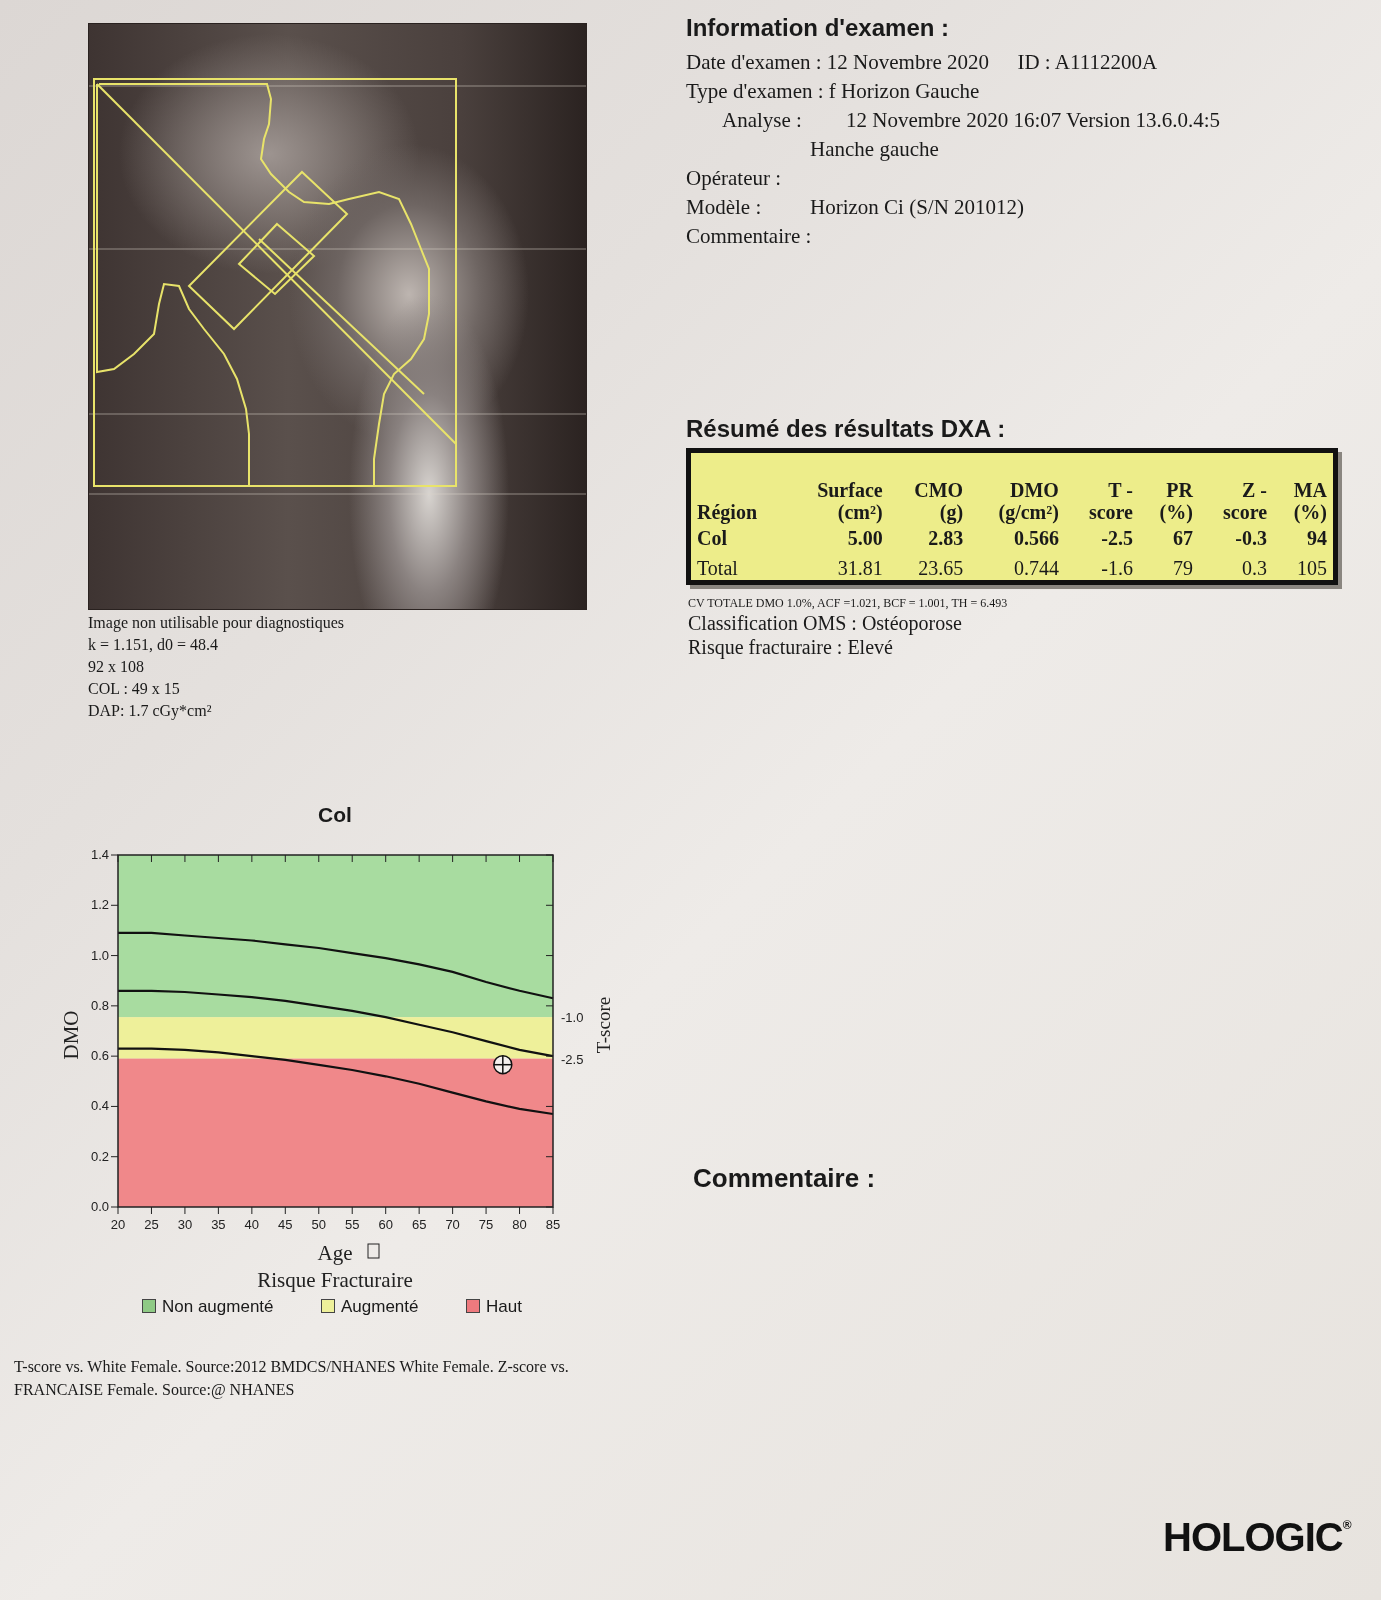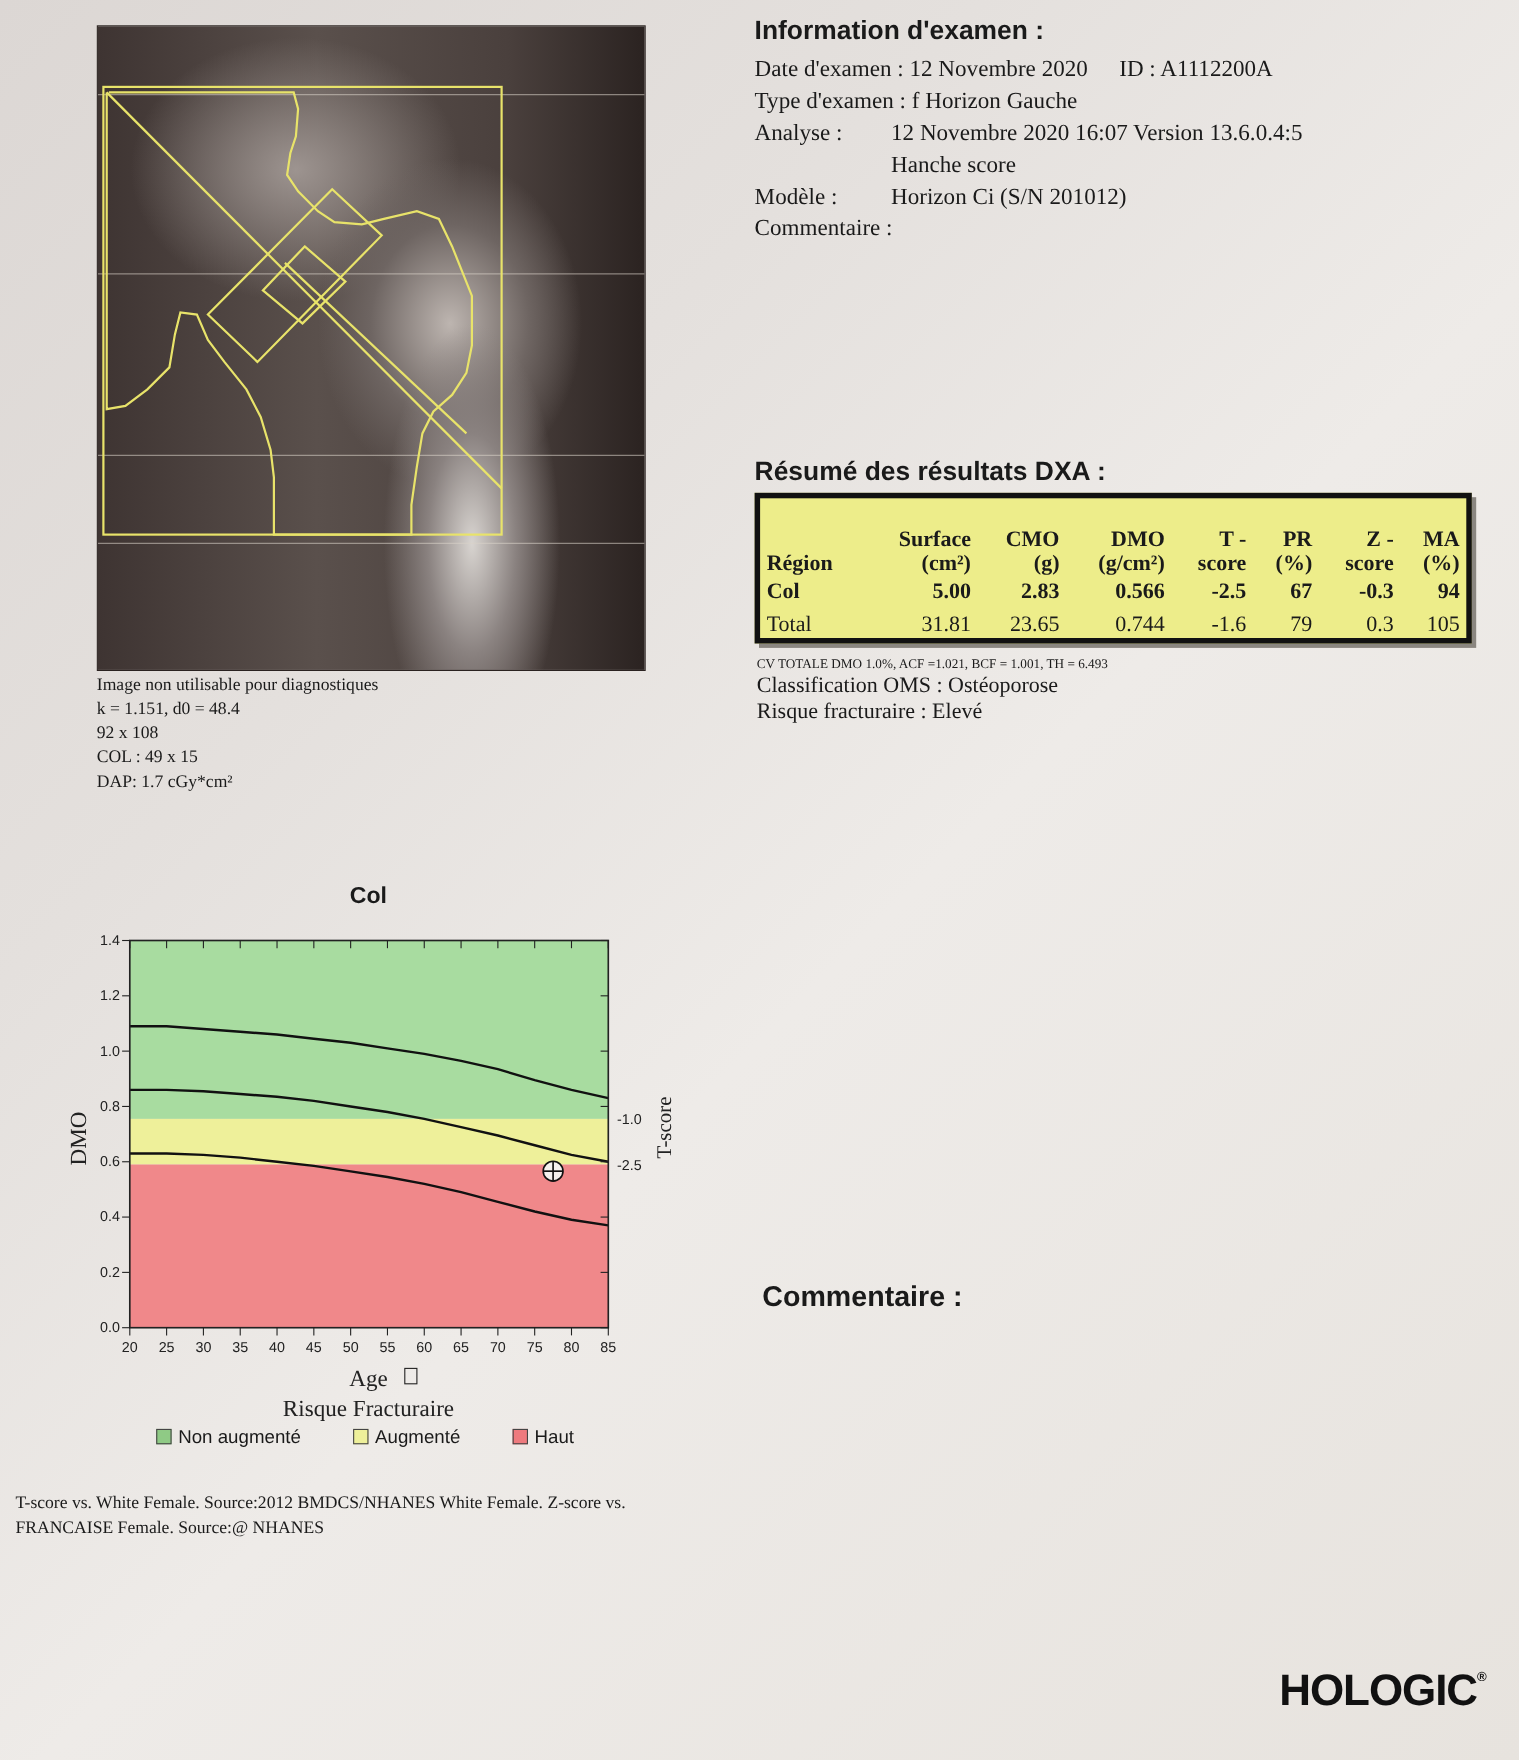--- a/index.html
+++ b/index.html
@@ -73,24 +73,28 @@
     <span>12 Novembre 2020</span>
     <span style="display:inline-block;width:18px;"></span>
     <span>ID :</span>
     <span>A1112200A</span>
   </div>
   <div class="info-line">
     <span>Type d'examen :</span>
     <span>f Horizon Gauche</span>
   </div>
   <div class="info-line">
-    <span style="display:inline-block;width:124px;">Analyse :</span><span>12 Novembre 2020 16:07 Version 13.6.0.4:5</span>
-  </div>
-  <div class="info-line">
-    <span style="display:inline-block;width:124px;"></span><span>Hanche score</span>
+    <span style="display:inline-block;width:124px;margin-left:36px;">Analyse :</span><span>12 Novembre 2020 16:07 Version 13.6.0.4:5</span>
+  </div>
+  <div class="info-line">
+    <span style="display:inline-block;width:124px;"></span><span>Hanche gauche</span>
+  </div>
+  <div class="info-line">
+    <span>Opérateur :</span>
+    <span></span>
   </div>
   <div class="info-line">
     <span style="display:inline-block;width:124px;">Modèle :</span><span>Horizon Ci (S/N 201012)</span>
   </div>
   <div class="info-line">
     <span>Commentaire :</span>
   </div>
 </div>
 
 <div class="abs h2" style="left:686px;top:415px;">Résumé des résultats DXA :</div>

